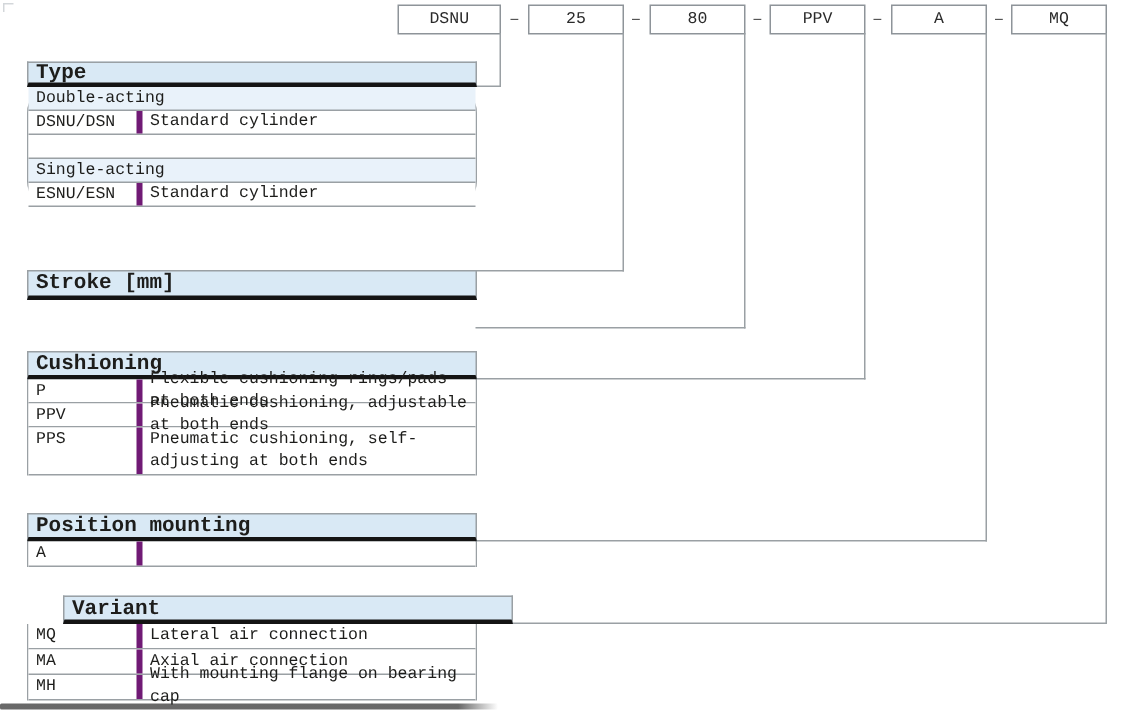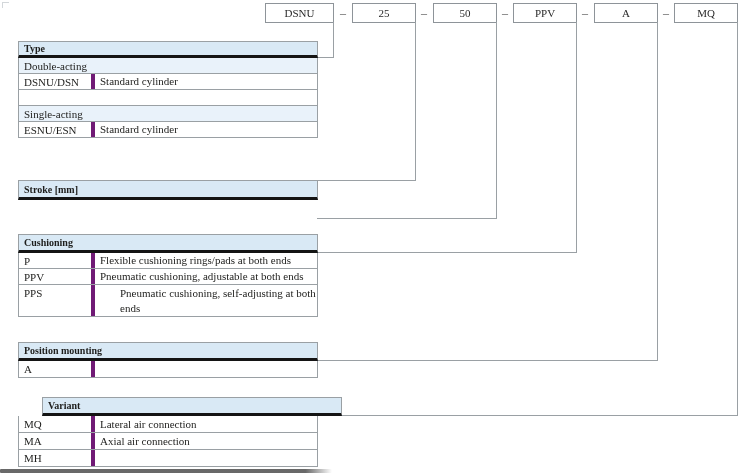--- a/index.html
+++ b/index.html
@@ -1,18 +1,18 @@
 <!DOCTYPE html>
 <html><head>
 <meta charset="utf-8">
 <style>
   html,body{margin:0;padding:0;background:#ffffff;}
   .canvas{
     position:relative;width:750px;height:476px;background:#ffffff;overflow:hidden;
-    font-family:Liberation Serif, serif;color:#1d1d1b;
+    font-family:Liberation Mono, monospace;color:#1d1d1b;
   }
   
   .code-box{
     position:absolute;top:3px;height:20px;box-sizing:border-box;
     border:1px solid #8e9499;background:#ffffff;
     display:flex;align-items:center;justify-content:center;
     font-size:11px;font-weight:400;color:#2a2a2a;
   }
   .dash{
     position:absolute;top:4px;height:18px;width:12px;
@@ -22,21 +22,21 @@
   
   .conn{
     position:absolute;box-sizing:border-box;
     border-right:1px solid #9aa0a4;border-bottom:1px solid #9aa0a4;
   }
   
   .thead{
     position:absolute;left:18px;width:300px;box-sizing:border-box;
     background:#d9e9f5;border:1px solid #9aa0a4;border-bottom:3px solid #141414;
     display:flex;align-items:center;padding-left:5px;
-    font-size:10px;font-weight:700;color:#1d1d1b;
+    font-size:14px;font-weight:700;color:#1d1d1b;
   }
   
   .tbody{
     position:absolute;left:18px;width:300px;box-sizing:border-box;
     border-left:1px solid #9aa0a4;border-right:1px solid #9aa0a4;
   }
   .trow{
     box-sizing:border-box;height:16px;display:flex;align-items:center;
     border-bottom:1px solid #9aa0a4;font-size:11px;background:#ffffff;
   }
@@ -44,21 +44,21 @@
   .trow.section{background:#e9f2fa;padding-left:5px;}
   .cell-code{
     box-sizing:border-box;width:76px;height:100%;border-right:4px solid #701a75;
     display:flex;align-items:center;padding-left:5px;flex:none;
   }
   .cell-desc{
     flex:1;padding-left:5px;line-height:15px;padding-top:0;
     display:flex;align-items:center;height:100%;
   }
   .trow.tall .cell-code{align-items:flex-start;padding-top:1px;line-height:14px;}
-  .trow.tall .cell-desc{align-items:flex-start;padding-top:1px;display:block;height:auto;line-height:15px;margin-left:20px;}
+  .trow.tall .cell-desc{align-items:flex-start;padding-top:1px;display:block;height:auto;line-height:15px;}
   
   .corner-mark{
     position:absolute;left:2px;top:2px;width:6px;height:5px;
     border-left:1px solid #c9ced2;border-top:1px solid #c9ced2;opacity:.8;
   }
   .page-edge{
     position:absolute;left:0;top:469px;width:332px;height:4px;
     background:linear-gradient(to right,#4e4e4e 0%,#4e4e4e 92%,rgba(78,78,78,0) 100%);
     opacity:.85;border-radius:1px;
   }
@@ -69,38 +69,38 @@
 <div class="canvas">
 
   <div class="corner-mark"></div>
   <div class="page-edge"></div>
 
   <div>
     <div class="code-box" style="left:265px;width:69px;">DSNU</div>
     <div class="dash" style="left:337px;">–</div>
     <div class="code-box" style="left:352px;width:64px;text-align:right;">25</div>
     <div class="dash" style="left:418px;">–</div>
-    <div class="code-box" style="left:433px;width:64px;">50</div>
+    <div class="code-box" style="left:433px;width:64px;">80</div>
     <div class="dash" style="left:499px;">–</div>
     <div class="code-box" style="left:513px;width:64px;">PPV</div>
     <div class="dash" style="left:579px;">–</div>
     <div class="code-box" style="left:594px;width:64px;">A</div>
     <div class="dash" style="left:660px;">–</div>
     <div class="code-box" style="left:674px;width:64px;">MQ</div>
   </div>
 
   <div class="conn" style="left:317px;top:22px;width:17px;height:36px;"></div>
   <div class="conn" style="left:317px;top:22px;width:99px;height:159px;"></div>
   <div class="conn" style="left:317px;top:22px;width:180px;height:197px;"></div>
   <div class="conn" style="left:317px;top:22px;width:260px;height:231px;"></div>
   <div class="conn" style="left:317px;top:22px;width:341px;height:339px;"></div>
   <div class="conn" style="left:317px;top:22px;width:421px;height:394px;"></div>
 
   <div class="thead" style="top:41px;height:17px;">Type</div>
-  <div class="tbody" style="top:58px;">
+  <div class="tbody" style="top:58px;border-radius:17px;">
     <div class="trow section">Double-acting</div>
     <div class="trow">
       <div class="cell-code">DSNU/DSN</div>
       <div class="cell-desc">Standard cylinder</div>
     </div>
     <div class="trow"></div>
     <div class="trow section">Single-acting</div>
     <div class="trow">
       <div class="cell-code">ESNU/ESN</div>
       <div class="cell-desc">Standard cylinder</div>
@@ -138,16 +138,17 @@
     <div class="trow" style="height:17px;">
       <div class="cell-code">MQ</div>
       <div class="cell-desc">Lateral air connection</div>
     </div>
     <div class="trow" style="height:17px;">
       <div class="cell-code">MA</div>
       <div class="cell-desc">Axial air connection</div>
     </div>
     <div class="trow" style="height:17px;">
       <div class="cell-code">MH</div>
+      <div class="cell-desc">With mounting flange on bearing cap</div>
     </div>
   </div>
 
 </div>
 
 </body></html>

